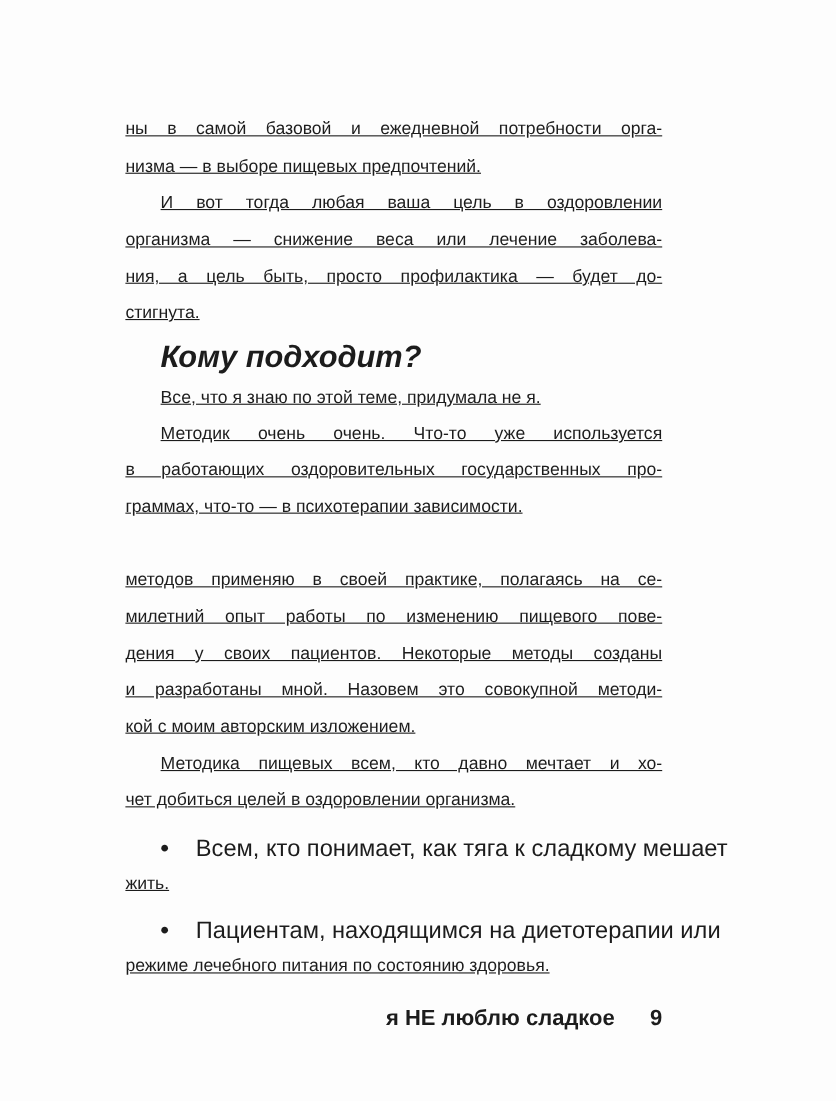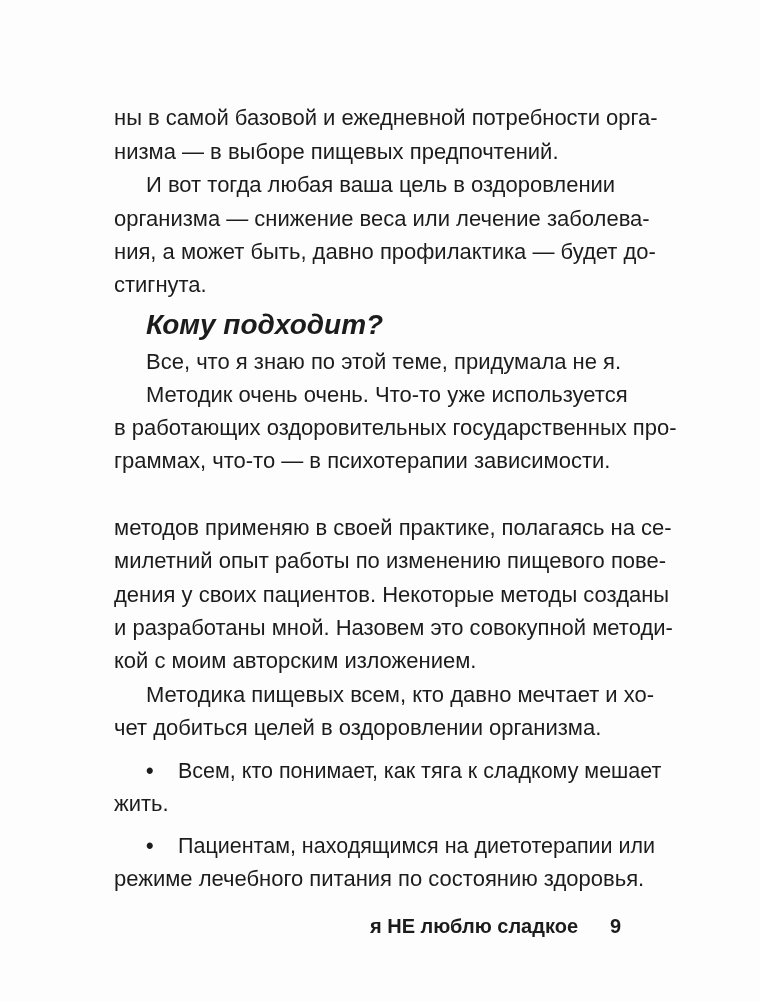--- a/index.html
+++ b/index.html
@@ -9,25 +9,26 @@
       position: relative;
       overflow: hidden;
       font-family: "Liberation Sans", "DejaVu Sans", sans-serif;
       color: #1c1c1c;
     }
     .page { position: absolute; left: 0; top: 0; width: 760px; height: 1001px; }
     .line {
       position: absolute;
       left: 114px;
       width: 488px;
-      font-size: 22px;
+      font-size: 16px;
       line-height: 30px;
       white-space: nowrap;
       text-align: justify;
       text-align-last: justify;
+      text-decoration: underline;
     }
     .line.last { text-align-last: left; }
     .line.indent { left: 146px; width: 456px; }
     .heading {
       position: absolute;
       left: 146px;
       font-size: 28px;
       line-height: 30px;
       font-weight: bold;
       font-style: italic;
@@ -47,36 +48,36 @@
     .footer {
       position: absolute;
       top: 912px;
       left: 370px;
       width: 232px;
       font-size: 20px;
       line-height: 28px;
       font-weight: bold;
       display: flex;
       align-items: center;
-      justify-content: flex-start;
+      justify-content: flex-end;
       white-space: nowrap;
     }
     .footer .sep { display: inline-block; width: 2px; height: 22px; background: #1c1c1c; margin: 0 16px; }
   </style>
 </head>
 <body>
 
 <div class="page">
 
   <div class="line" style="top:103px">ны в самой базовой и ежедневной потребности орга-</div>
   <div class="line indent" style="top:170px">И вот тогда любая ваша цель в оздоровлении</div>
 
   <div class="line last" style="top:137px">низма — в выборе пищевых предпочтений.</div>
   <div class="line" style="top:204px">организма — снижение веса или лечение заболева-</div>
-  <div class="line" style="top:237px">ния, а может быть, давно профилактика — будет до-</div>
+  <div class="line" style="top:237px">ния, а цель быть, просто профилактика — будет до-</div>
   <div class="line last" style="top:270px">стигнута.</div>
 
   <div class="heading" style="top:310px">Кому подходит?</div>
 
   <div class="line indent last" style="top:347px">Все, что я знаю по этой теме, придумала не я.</div>
 
   <div class="line indent" style="top:380px">Методик очень очень. Что-то уже используется</div>
   <div class="line" style="top:413px">в работающих оздоровительных государственных про-</div>
   <div class="line last" style="top:446px">граммах, что-то — в психотерапии зависимости.</div>
 

